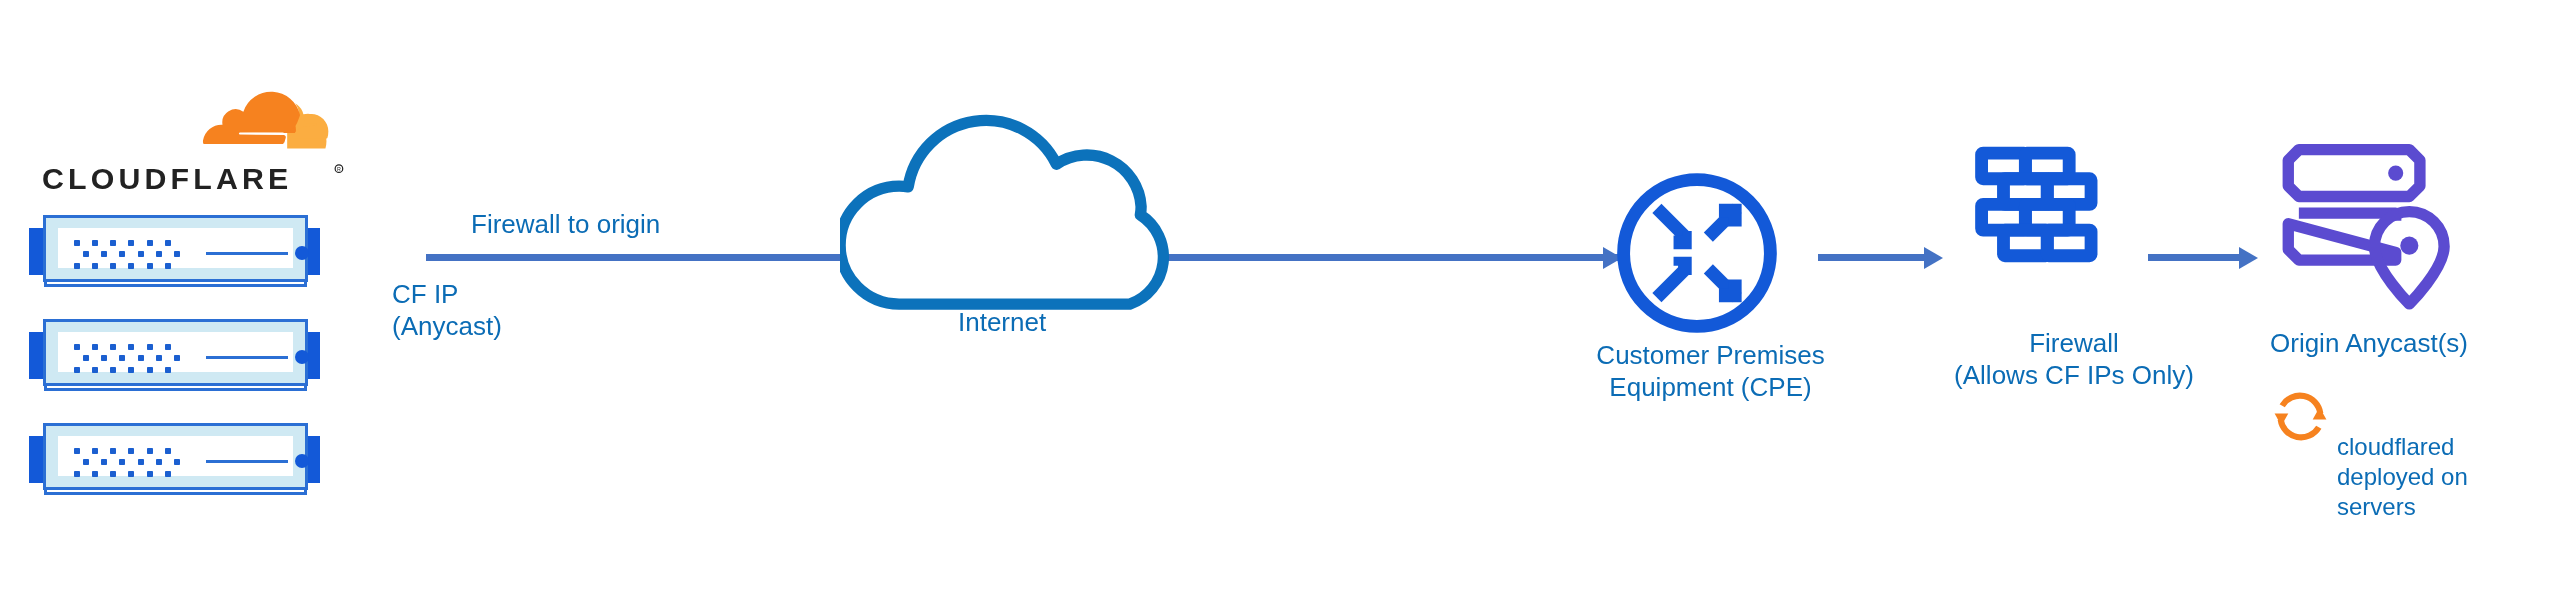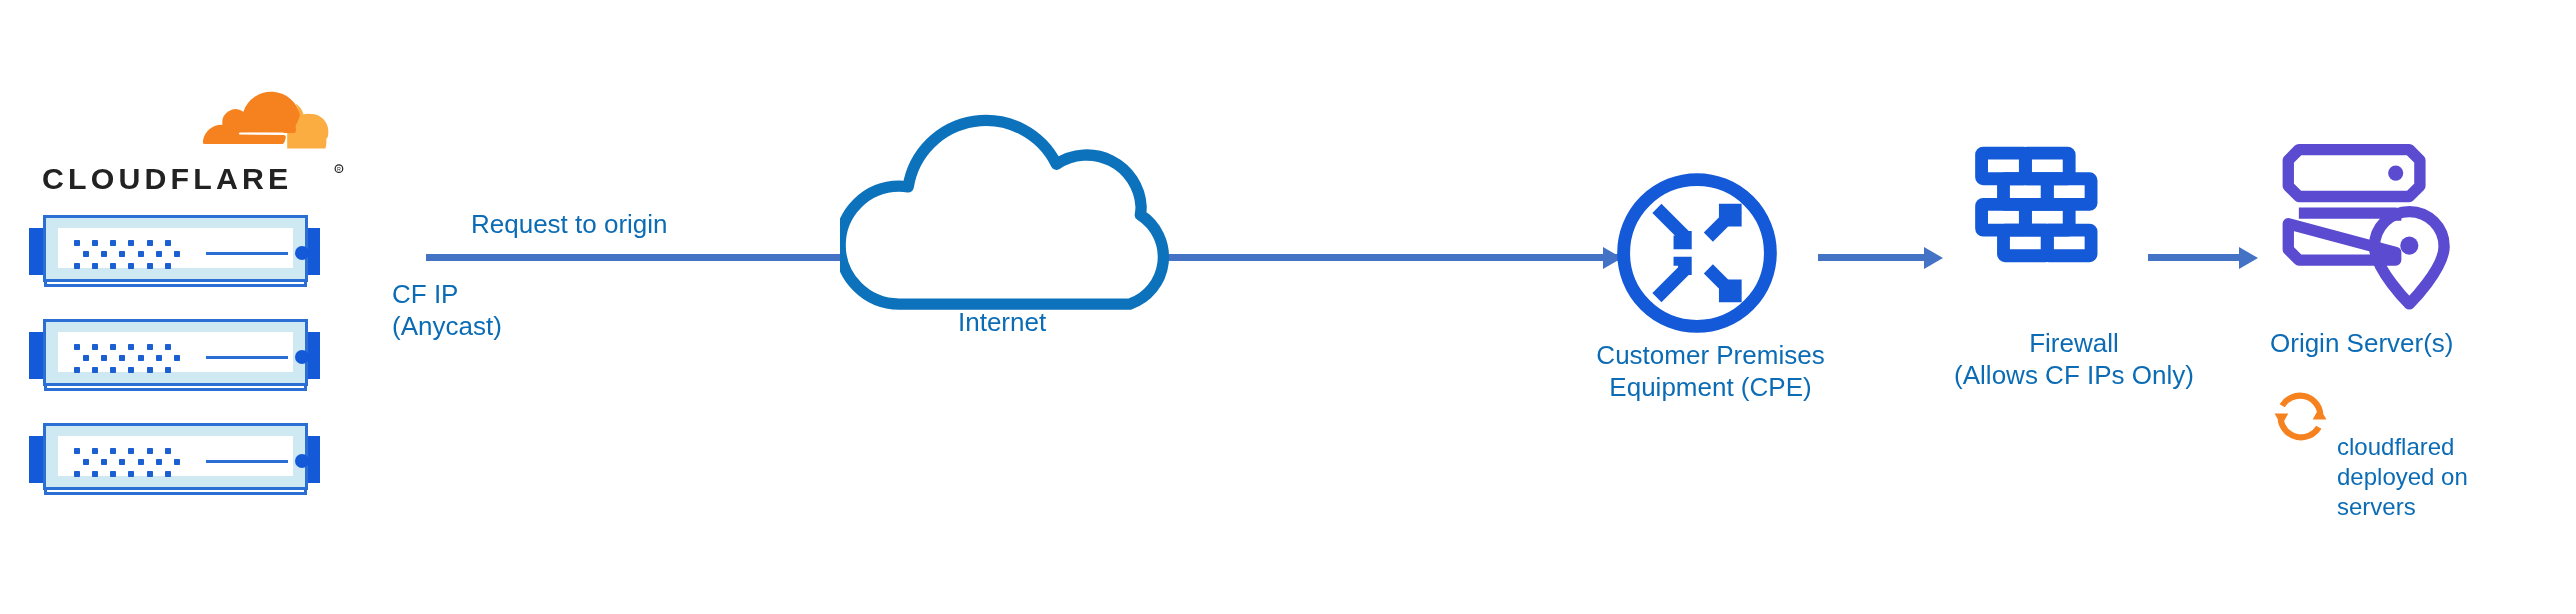--- a/index.html
+++ b/index.html
@@ -234,21 +234,21 @@
                q6 0 12 1
                a104 104 0 0 1 196 -30
                a72 72 0 0 1 112 56
                q0 6 -1 11
                a66 66 0 0 1 -14 118
                z" fill="#ffffff" stroke="#0C72BB" stroke-width="15" stroke-linejoin="round" stroke-linecap="round"></path>
     </svg>
   </div>
   <div class="abs label" id="label-internet">Internet</div>
 
-  <div class="abs label" id="label-request-to-origin">Request to origin</div>
+  <div class="abs label" id="label-request-to-origin">Firewall to origin</div>
   <div class="abs label" id="label-cf-ip">CF IP
 (Anycast)</div>
 
   <div class="abs" id="icon-cpe">
     <svg viewBox="0 0 230 230" width="174" height="174" xmlns="http://www.w3.org/2000/svg">
       <circle cx="115" cy="115" r="97" fill="none" stroke="#1359D8" stroke-width="17"></circle>
 
       <g fill="#1359D8">
         <path d="M62 52 L108 98 L108 74 L124 74 L124 114 L84 114 L84 98 L108 98 Z" opacity="0"></path>
       </g>
@@ -307,21 +307,21 @@
         <path d="M22 18 H168 L182 32 V66 L168 80 H22 L8 66 V32 Z"></path>
         <path d="M22 102 H150 L150 112 M150 154 L150 164 H22 L8 150 V116 Z"></path>
       </g>
       <circle cx="150" cy="49" r="10" fill="#5B4BD0"></circle>
       <g fill="none" stroke="#5B4BD0" stroke-width="15" stroke-linejoin="round">
         <path d="M168 100 a46 46 0 0 1 46 46 c0 30 -46 76 -46 76 s-46 -46 -46 -76 a46 46 0 0 1 46 -46 z"></path>
       </g>
       <circle cx="168" cy="145" r="12" fill="#5B4BD0"></circle>
     </svg>
   </div>
-  <div class="abs label" id="label-origin">Origin Server(s)</div>
+  <div class="abs label" id="label-origin">Origin Anycast(s)</div>
 
   <div class="abs" id="icon-cloudflared">
     <svg viewBox="0 0 80 80" width="61" height="61" xmlns="http://www.w3.org/2000/svg">
       <g fill="none" stroke="#F6821F" stroke-width="8" stroke-linecap="butt">
         <path d="M14 44 a27 27 0 0 0 50 10"></path>
         <path d="M66 36 a27 27 0 0 0 -50 -10"></path>
       </g>
       <polygon points="6,36 24,36 15,52" fill="#F6821F"></polygon>
       <polygon points="74,44 56,44 65,28" fill="#F6821F"></polygon>
     </svg>

